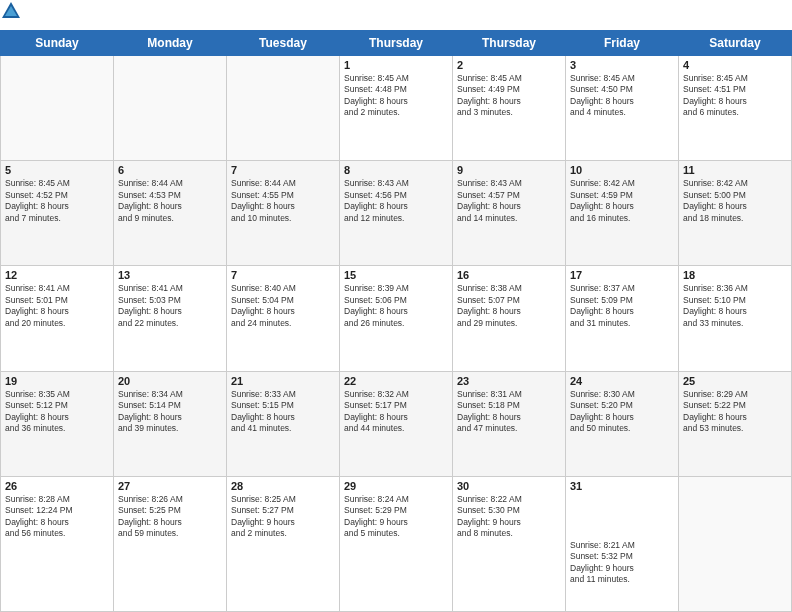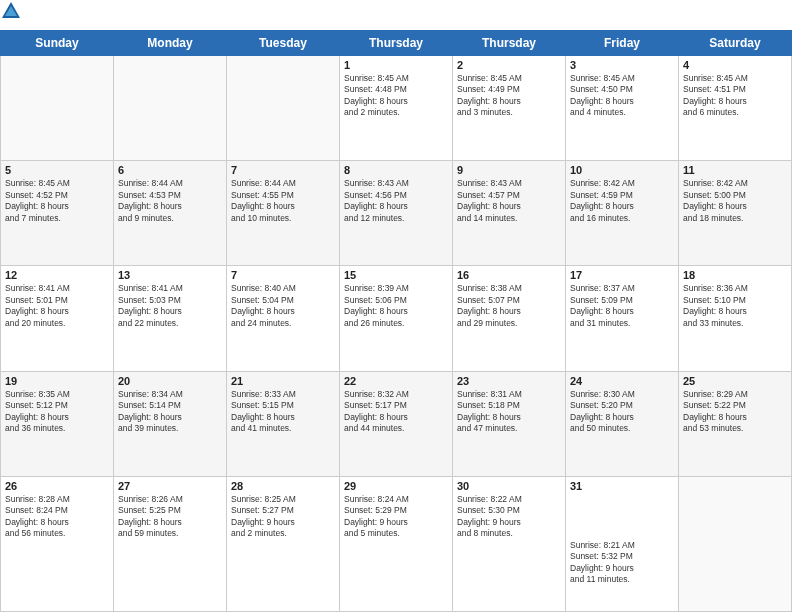--- a/index.html
+++ b/index.html
@@ -324,21 +324,21 @@
             <div class="day-info" style="white-space: pre-line;">Sunrise: 8:29 AM
 Sunset: 5:22 PM
 Daylight: 8 hours
 and 53 minutes.</div>
           </td>
         </tr>
         <tr>
           <td>
             <div class="day-num">26</div>
             <div class="day-info" style="white-space: pre-line;">Sunrise: 8:28 AM
-Sunset: 8:24 PM
+Sunset: 12:24 PM
 Daylight: 8 hours
 and 56 minutes.</div>
           </td>
           <td>
             <div class="day-num">27</div>
             <div class="day-info" style="white-space: pre-line;">Sunrise: 8:26 AM
 Sunset: 5:25 PM
 Daylight: 8 hours
 and 59 minutes.</div>
           </td>

